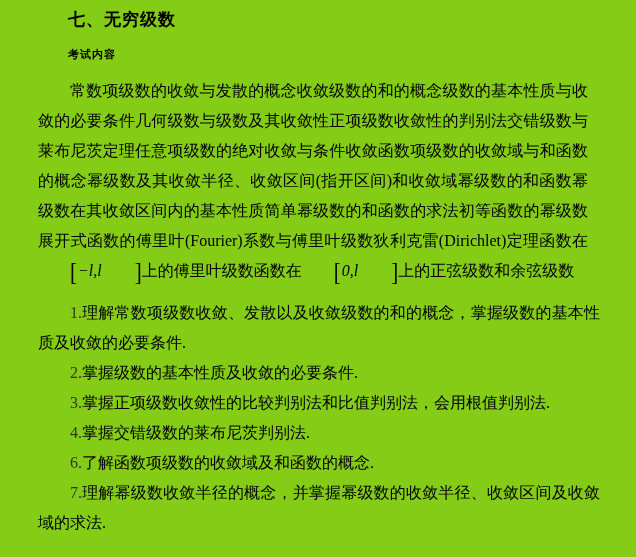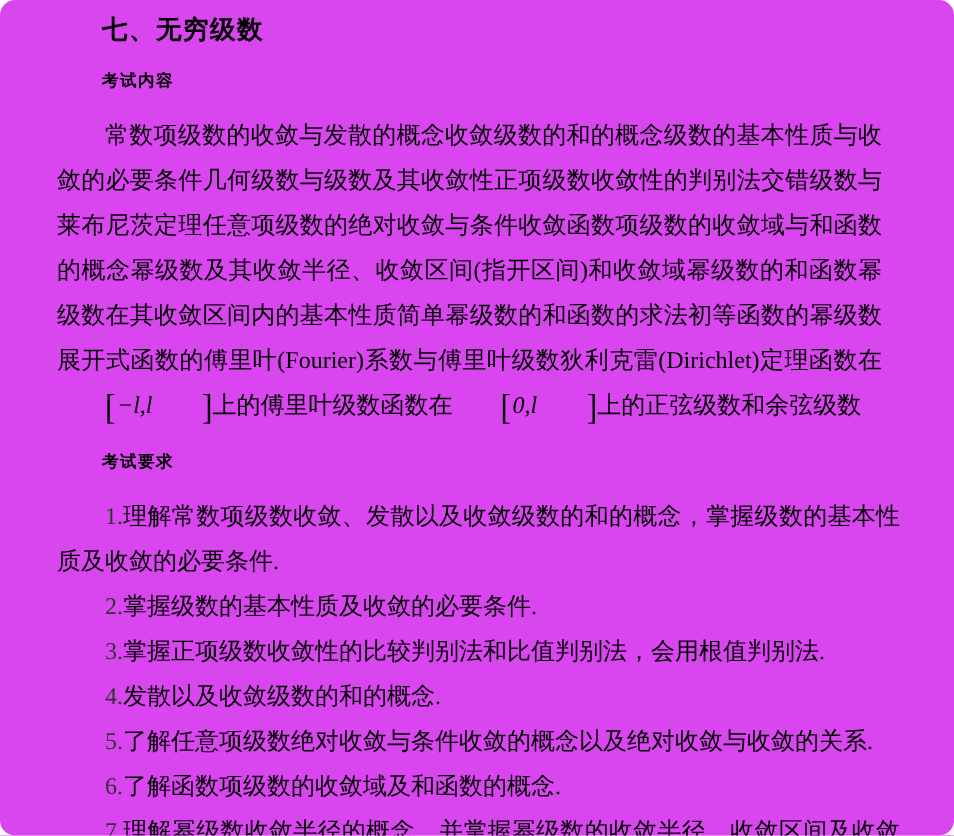--- a/index.html
+++ b/index.html
@@ -9,22 +9,21 @@
     background: #ffffff;
     overflow: hidden;
     font-family: "Liberation Serif", "DejaVu Serif", serif;
     color: #000000;
   }
   .page {
     box-sizing: border-box;
     width: 636px;
     height: 557px;
     padding: 10px 36px 0 38px;
-    background: #d946ef;
-    border-radius: 10px;
+    background: #84cc16;
   }
   .doc-title {
     font-size: 17px;
     line-height: 20px;
     font-weight: bold;
     margin: 0 0 14px 0;
     text-indent: 30px;
     letter-spacing: 1px;
   }
   .section-heading {
@@ -74,25 +73,23 @@
 <body>
 
 <div class="page">
 
   <h1 class="doc-title">七、无穷级数</h1>
 
   <h2 class="section-heading">考试内容</h2>
 
   <p class="body-para" id="content-paragraph"><span>常数项级数的收敛与发散的概念收敛级数的和的概念级数的基本性质与收敛的必要条件几何级数与级数及其收敛性正项级数收敛性的判别法交错级数与莱布尼茨定理任意项级数的绝对收敛与条件收敛函数项级数的收敛域与和函数的概念幂级数及其收敛半径、收敛区间(指开区间)和收敛域幂级数的和函数幂级数在其收敛区间内的基本性质简单幂级数的和函数的求法初等函数的幂级数展开式函数的傅里叶(Fourier)系数与傅里叶级数狄利克雷(Dirichlet)定理函数在</span><span class="math-expr"><span class="math-bracket">[</span><span class="math-body">−l,l</span><span class="math-bracket">]</span></span><span>上的傅里叶级数函数在</span><span class="math-expr"><span class="math-bracket">[</span><span class="math-body">0,l</span><span class="math-bracket">]</span></span><span>上的正弦级数和余弦级数</span></p>
 
-  <h2 class="section-heading">考试要求</h2>
 
   <div id="requirements-list">
       <p class="req-item"><span class="item-number">1.</span><span>理解常数项级数收敛、发散以及收敛级数的和的概念，掌握级数的基本性质及收敛的必要条件.</span></p>
       <p class="req-item"><span class="item-number">2.</span><span>掌握级数的基本性质及收敛的必要条件.</span></p>
       <p class="req-item"><span class="item-number">3.</span><span>掌握正项级数收敛性的比较判别法和比值判别法，会用根值判别法.</span></p>
-      <p class="req-item"><span class="item-number">4.</span><span>发散以及收敛级数的和的概念.</span></p>
-      <p class="req-item"><span class="item-number">5.</span><span>了解任意项级数绝对收敛与条件收敛的概念以及绝对收敛与收敛的关系.</span></p>
+      <p class="req-item"><span class="item-number">4.</span><span>掌握交错级数的莱布尼茨判别法.</span></p>
       <p class="req-item"><span class="item-number">6.</span><span>了解函数项级数的收敛域及和函数的概念.</span></p>
       <p class="req-item"><span class="item-number">7.</span><span>理解幂级数收敛半径的概念，并掌握幂级数的收敛半径、收敛区间及收敛域的求法.</span></p>
     </div>
 
 </div>
 
 </body></html>

